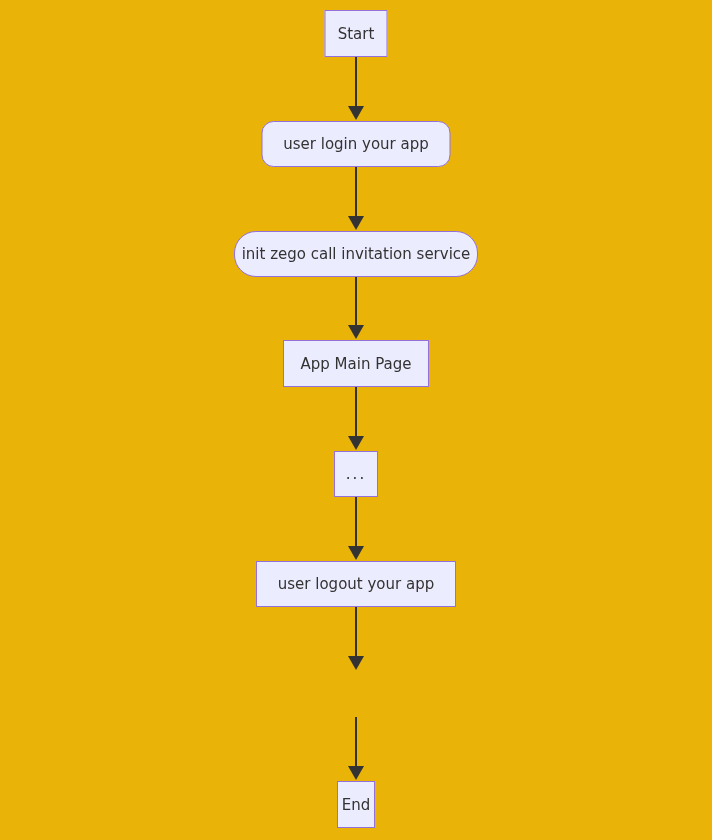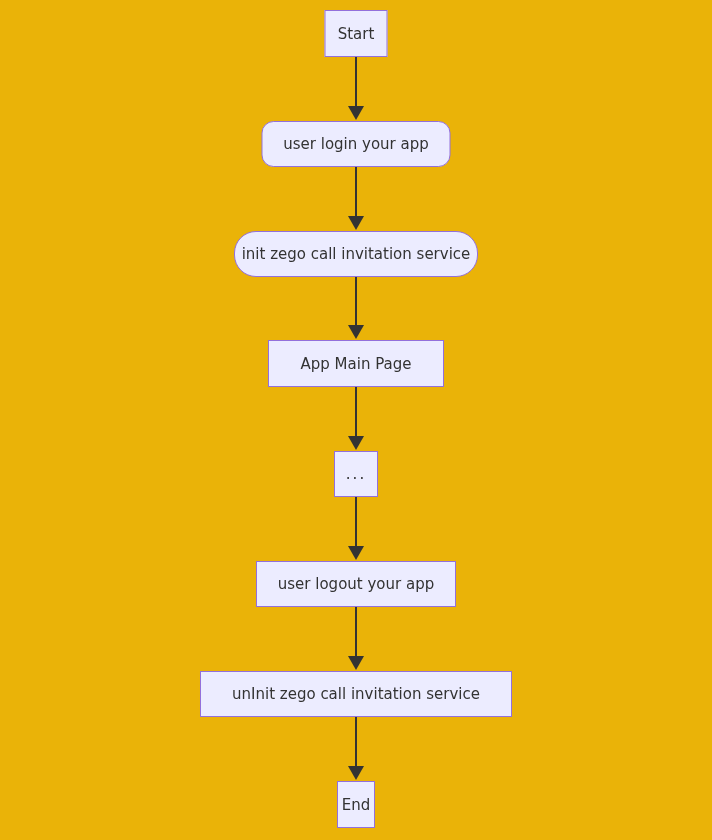--- a/index.html
+++ b/index.html
@@ -26,21 +26,21 @@
     align-items: center;
     justify-content: center;
     font-size: 15px;
     white-space: nowrap;
     box-sizing: border-box;
     text-align: center;
   }
   .n-start  { top: 10px;  width: 63px;  height: 47px; }
   .n-login  { top: 121px; width: 189px; height: 46px; border-radius: 12px; }
   .n-init   { top: 231px; width: 244px; height: 46px; border-radius: 22px; }
-  .n-main   { top: 340px; width: 176px; height: 47px; }
+  .n-main   { top: 340px; width: 146px; height: 47px; }
   .n-dots   { top: 451px; width: 44px;  height: 46px; letter-spacing: 2px; }
   .n-logout { top: 561px; width: 200px; height: 46px; }
   .n-uninit { top: 671px; width: 312px; height: 46px; }
   .n-end    { top: 781px; width: 38px;  height: 47px; }
 
   .arrow {
     position: absolute;
     left: 355px;
     width: 2px;
     background: #333333;
@@ -86,19 +86,18 @@
   <div class="arrow a4"></div>
 
   <div class="node n-dots">...</div>
 
   <div class="arrow a5"></div>
 
   <div class="node n-logout">user logout your app</div>
 
   <div class="arrow a6"></div>
 
-  <div class="node n-uninit">unInit zego call invitation service</div>
 
   <div class="arrow a7"></div>
 
   <div class="node n-end">End</div>
 
 </div>
 
 </body></html>

